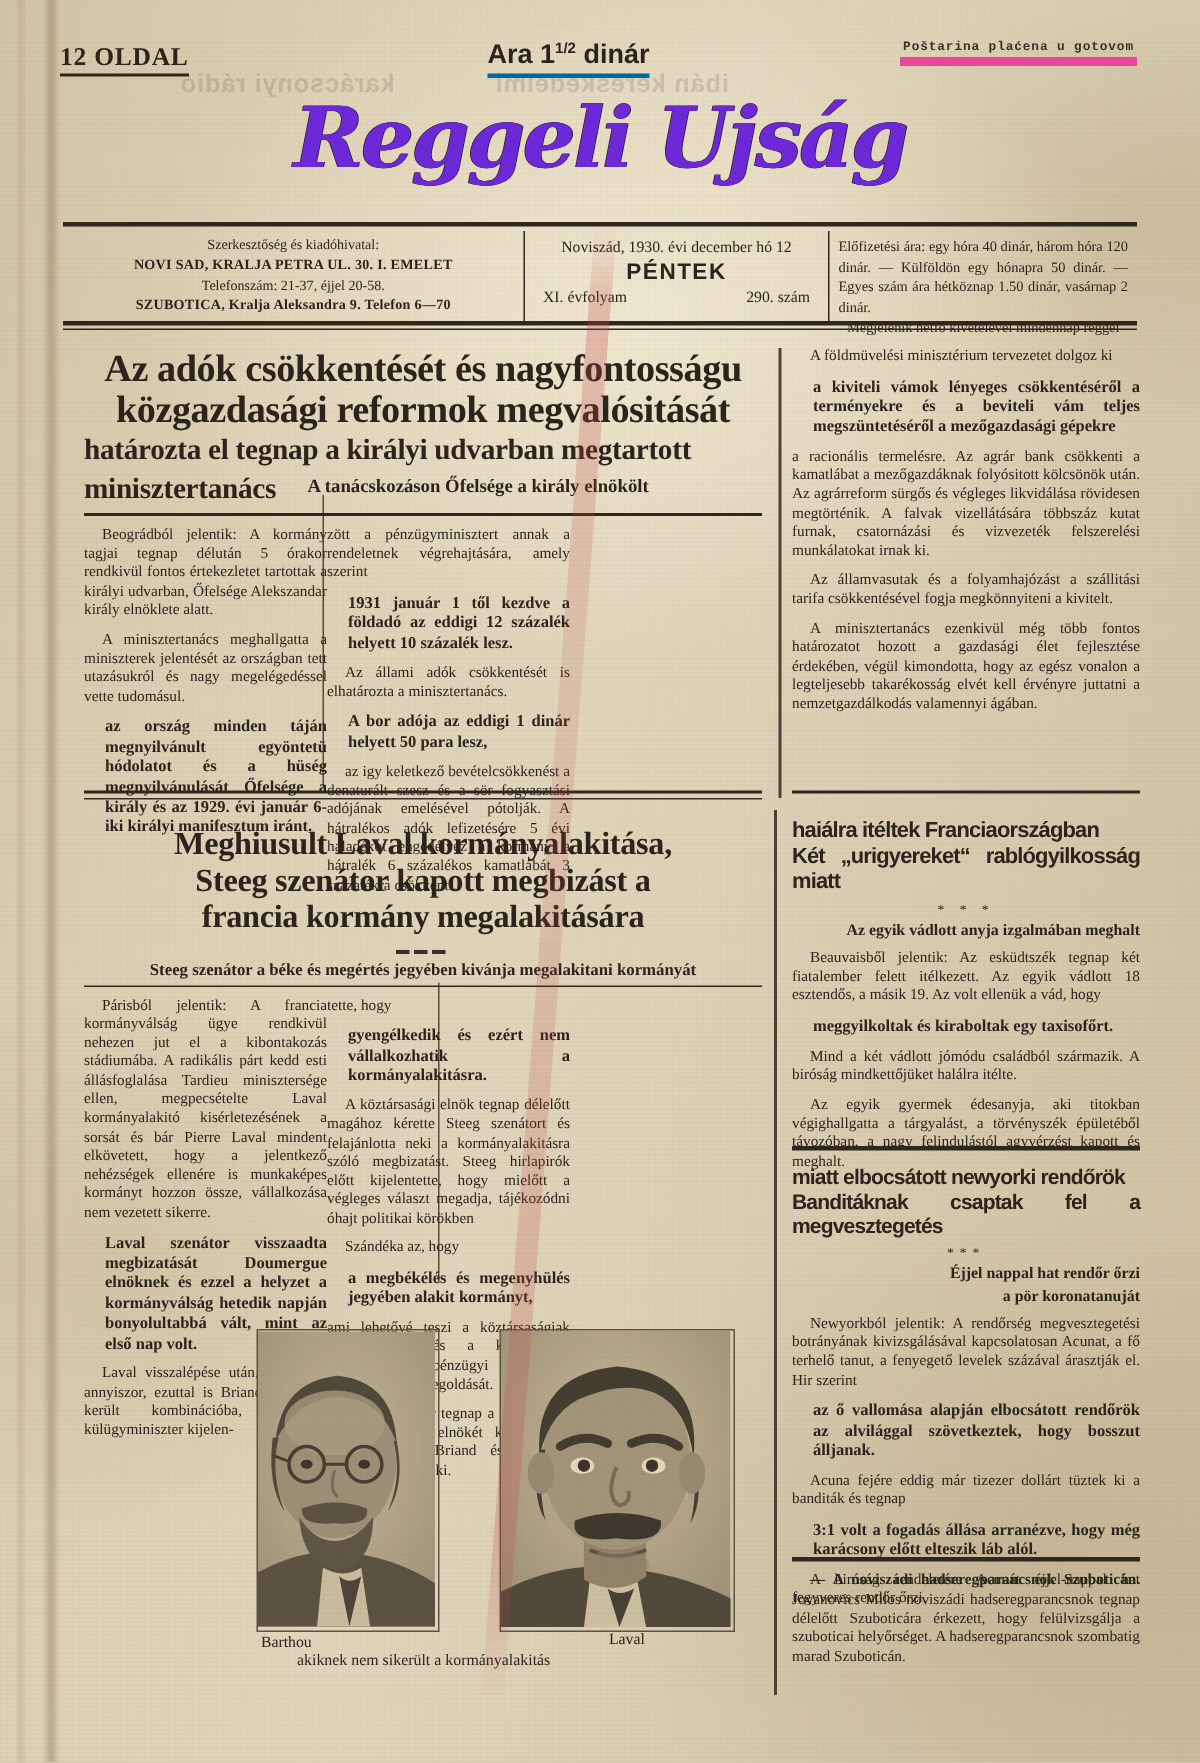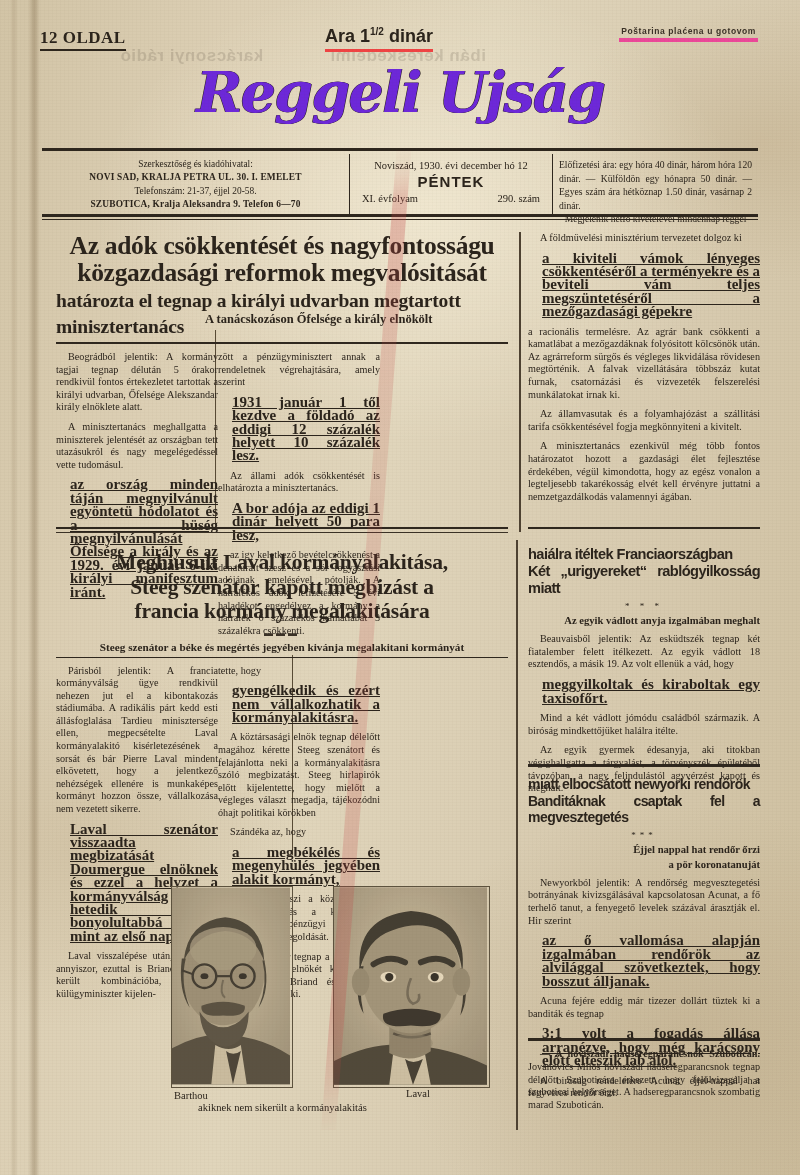--- a/index.html
+++ b/index.html
@@ -52,27 +52,27 @@
   
   .topbar{position:absolute;left:40px;top:26px;width:718px;height:30px;}
   .pagecount{
     position:absolute;left:0;top:2px;font-size:17px;font-weight:bold;
     font-family:"Liberation Serif", serif;letter-spacing:.5px;
     border-bottom:2px solid #2d261d;padding-bottom:1px;
   }
   .price{
     position:absolute;left:285px;top:0;font-size:18px;font-weight:bold;
     font-family:"Liberation Sans", sans-serif;letter-spacing:0px;
-    border-bottom:3px solid #ef4444;padding-bottom:2px;
+    border-bottom:3px solid #0369a1;padding-bottom:2px;
   }
   .price sup{font-size:10px;}
   .postal{
     position:absolute;right:0;top:0;font-size:8.5px;font-weight:bold;
-    font-family:Liberation Sans, sans-serif;letter-spacing:.6px;
-    border-bottom:4px solid #ec4899;padding:0 2px 2px 2px;color:#3a3127;
+    font-family:Liberation Mono, monospace;letter-spacing:.6px;
+    border-bottom:6px solid #ec4899;padding:0 2px 2px 2px;color:#3a3127;
   }
 
   
   .masthead{
     position:absolute;left:0;right:0;top:46px;text-align:center;
     font-family:"DejaVu Serif", serif;
     font-weight:bold;font-style:italic;
     font-size:56px;line-height:92px;
     letter-spacing:-2px;color:#6d28d9;
     text-shadow:0.5px 0 0 #221c15, -0.5px 0 0 #2a2219;
@@ -95,31 +95,31 @@
   
   .lead{position:absolute;left:56px;top:232px;width:452px;}
   .lead h1{
     margin:0;font-family:"Liberation Serif",serif;font-weight:bold;
     font-size:25.5px;line-height:27px;text-align:center;letter-spacing:-.3px;
   }
   .lead h2{
     margin:3px 0 0 0;font-family:"Liberation Serif",serif;font-weight:bold;
     font-size:19.5px;line-height:23px;letter-spacing:-.2px;
   }
-  .lead .subrow{display:flex;align-items:flex-start;gap:21px;}
+  .lead .subrow{display:flex;align-items:center;gap:21px;}
   .lead .subrow .kicker{font-size:12.5px;font-weight:bold;padding-bottom:2px;}
   .headrule{margin-top:4px;height:2px;background:#2e271e;}
 
   .cols2{display:flex;margin-top:7px;}
   .cols2 .col{width:162px;}
   p.body{margin:0 0 7px 0;font-size:10.2px;line-height:12.6px;text-align:justify;text-indent:12px;}
   p.body.noind{text-indent:0;}
   p.inset{
-    margin:0 0 7px 0;font-size:15px;line-height:13.4px;text-align:justify;
-    font-weight:bold;padding-left:14px;text-decoration:underline;
+    margin:0 0 7px 0;font-size:11px;line-height:13.4px;text-align:justify;
+    font-weight:bold;padding-left:14px;
   }
 
   
   .topright{position:absolute;left:528px;top:232px;width:232px;}
 
   .rule-h{position:absolute;height:2px;background:#2e271e;}
   .rule-hthin{position:absolute;height:1px;background:#3a3126;}
 
   
   .story2{position:absolute;left:56px;top:550px;width:452px;}
@@ -379,21 +379,21 @@
 
   <div class="rule-h" style="left:528px;top:764px;width:232px;height:3px;"></div>
 
   <div class="side" style="top:776px;">
     <h2 class="narrow">miatt elbocsátott newyorki rendőrök</h2>
     <h2 class="narrow">Banditáknak csaptak fel a megvesztegetés</h2>
     <div class="stars">***</div>
     <div class="deck2">Éjjel nappal hat rendőr őrzi</div>
     <div class="deck2" style="margin-top:-4px;">a pör koronatanuját</div>
     <p class="body">Newyorkból jelentik: A rendőrség megvesztegetési botrányának kivizsgálásával kapcsolatosan Acunat, a fő terhelő tanut, a fenyegető levelek százával árasztják el. Hir szerint</p>
-    <p class="inset">az ő vallomása alapján izgalmában rendőrök az alvilággal szövetkeztek, hogy bosszut álljanak.</p>
+    <p class="inset">az ő vallomása alapján elbocsátott rendőrök az alvilággal szövetkeztek, hogy bosszut álljanak.</p>
     <p class="body">Acuna fejére eddig már tizezer dollárt tüztek ki a banditák és tegnap</p>
     <p class="inset">3:1 volt a fogadás állása arranézve, hogy még karácsony előtt elteszik láb alól.</p>
     <p class="body">A biróság rendeletére Acunát éjjel-nappal hat fegyveres rendőr őrzi.</p>
   </div>
 
   <div class="rule-h" style="left:528px;top:1038px;width:232px;height:3px;"></div>
 
   <div class="side" style="top:1048px;">
     <p class="brief"><b>— A noviszádi hadseregparancsnok Szuboticán.</b><span> Jovanovics Milos noviszádi hadseregparancsnok tegnap délelőtt Szuboticára érkezett, hogy felülvizsgálja a szuboticai helyőrséget. A hadseregparancsnok szombatig marad Szuboticán.</span></p>
   </div>

